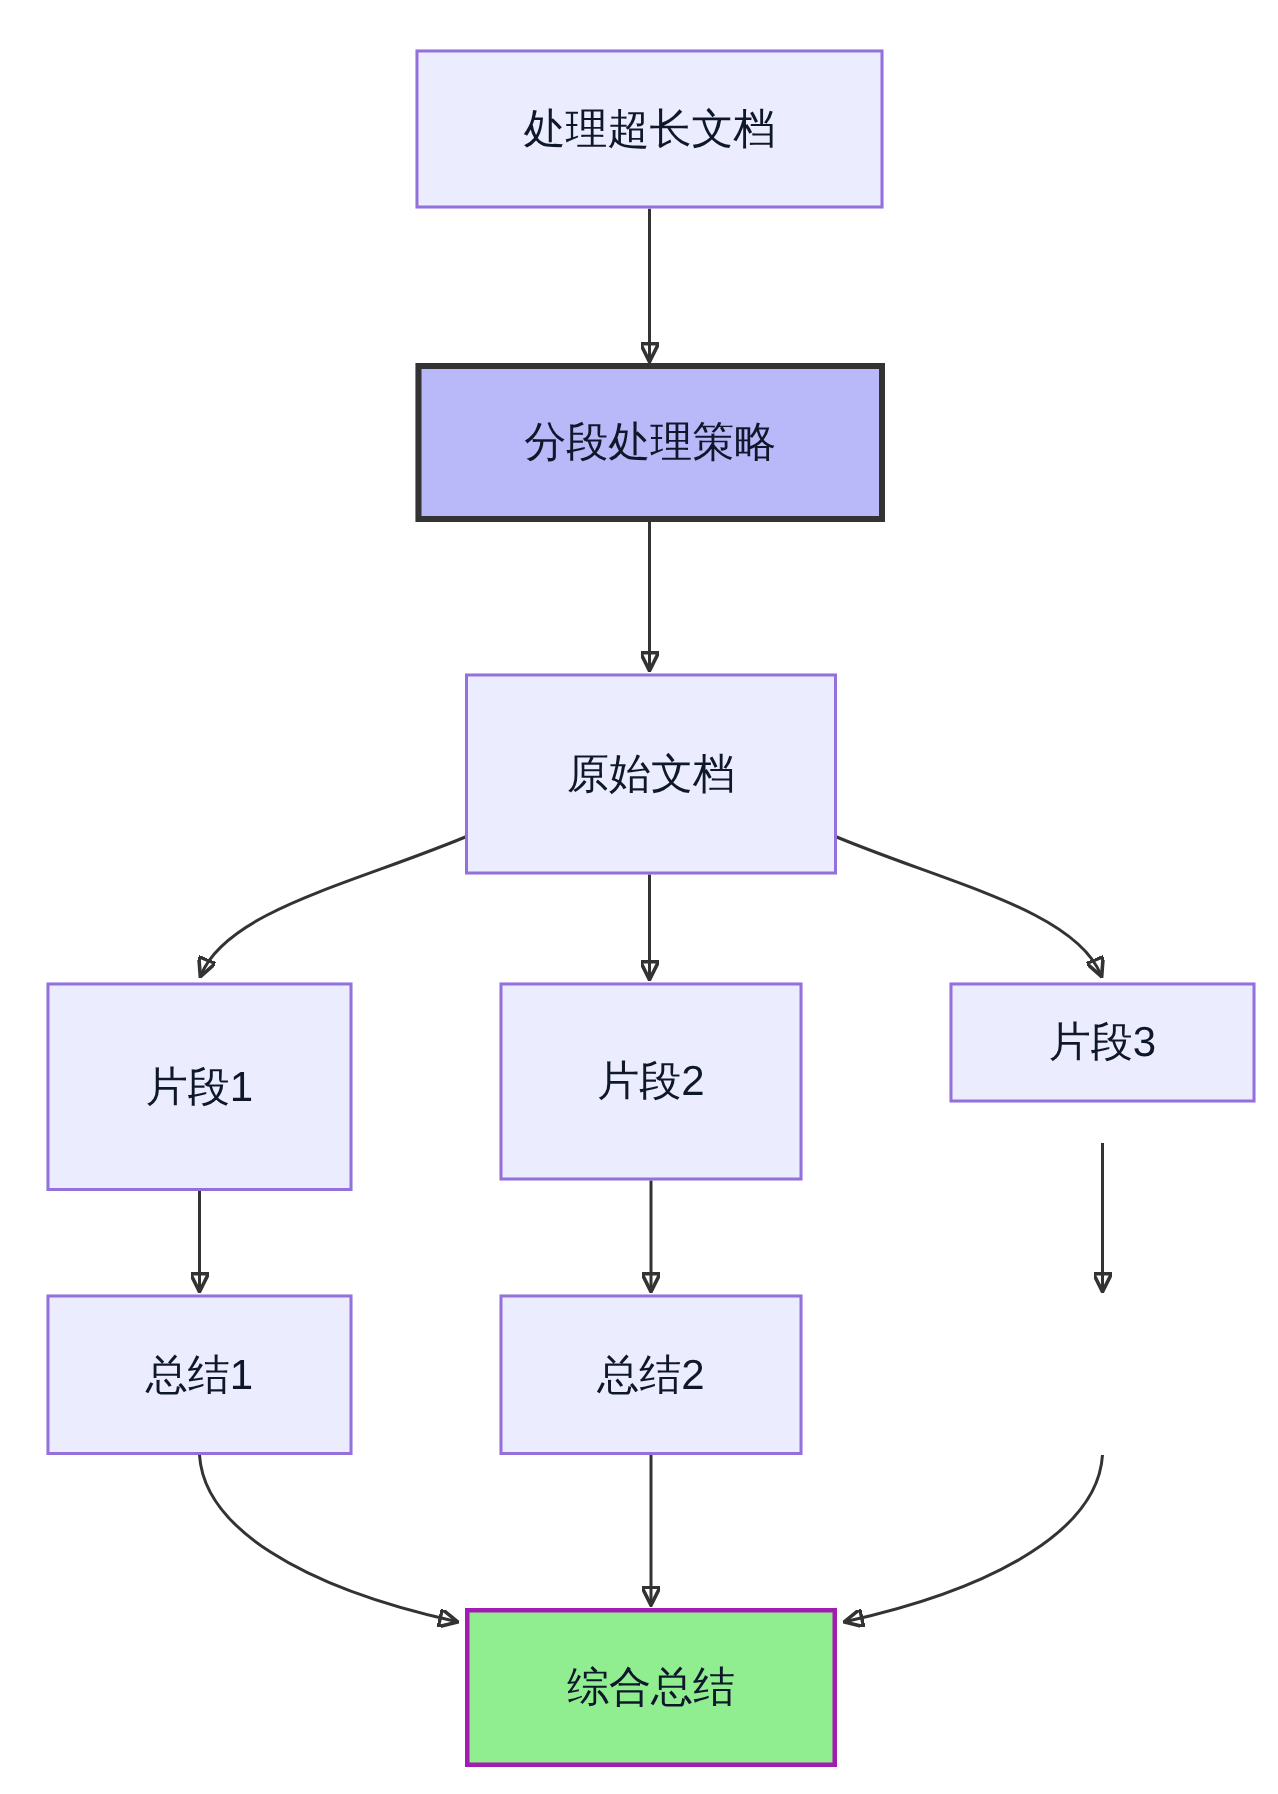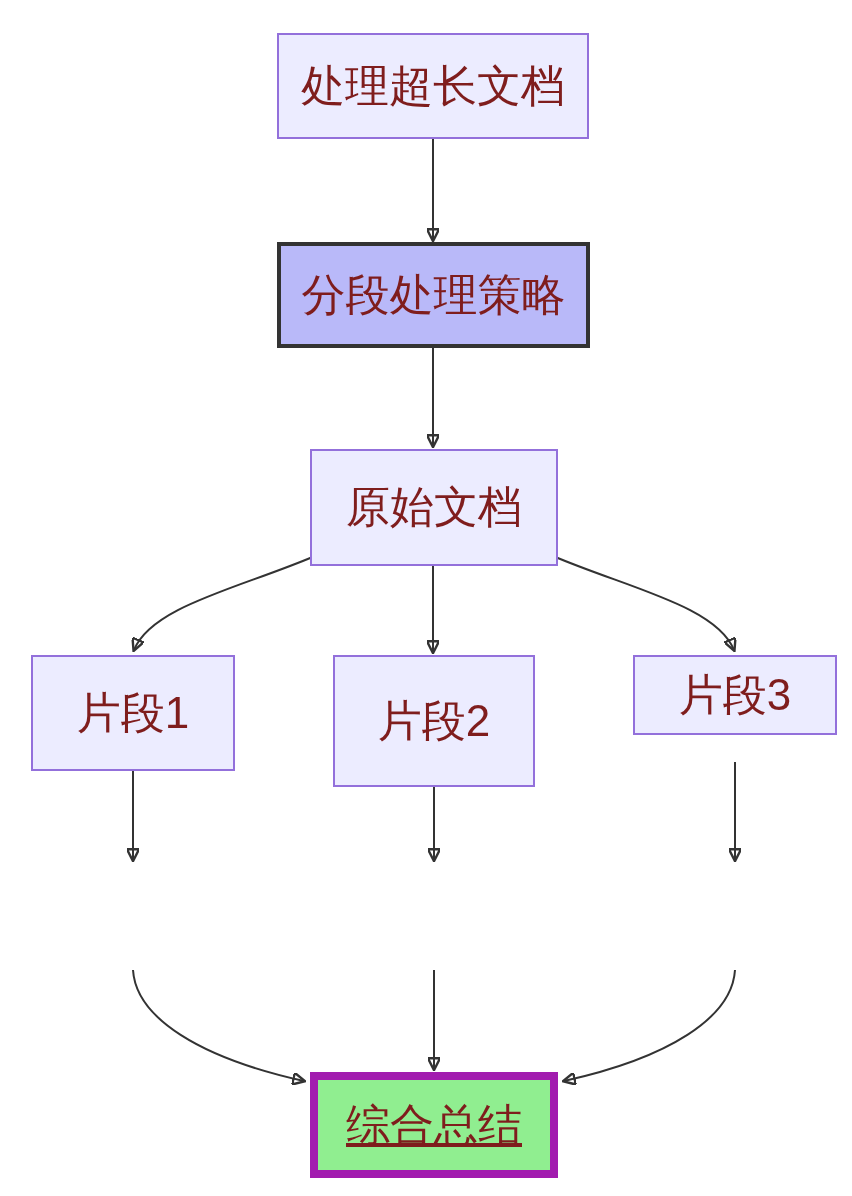--- a/index.html
+++ b/index.html
@@ -26,35 +26,34 @@
     stroke: #333333;
     stroke-width: 2px;
     fill: none;
   }
   .node {
     position: absolute;
     box-sizing: border-box;
     display: flex;
     align-items: center;
     justify-content: center;
-    font-size: 44px;
-    color: #7f1d1d;
+    font-size: 28px;
+    color: #0f172a;
     background: #ECECFF;
     border: 2px solid #9370DB;
     white-space: nowrap;
   }
   .node.emphasis {
     background: #B9B9F9;
     border: 4px solid #333333;
     text-align: center;
   }
   .node.success {
     background: #90EE90;
-    border: 8px solid #a21caf;
-    text-decoration: underline;
+    border: 3px solid #a21caf;
   }
 </style>
 </head>
 <body>
 
 <div class="canvas">
 
   <svg class="edges" width="852" height="1196" viewBox="0 0 852 1196" xmlns="http://www.w3.org/2000/svg">
     <defs>
       <marker id="arrowhead" viewBox="0 0 10 10" refX="9" refY="5" markerUnits="userSpaceOnUse" markerWidth="14" markerHeight="12" orient="auto">
@@ -71,26 +70,28 @@
     <path d="M735,762 L735,860" marker-end="url(#arrowhead)"></path>
     <path d="M133,970 C136,1018 200,1058 304,1081" marker-end="url(#arrowhead)"></path>
     <path d="M434,970 L434,1069" marker-end="url(#arrowhead)"></path>
     <path d="M735,970 C732,1018 668,1058 564,1081" marker-end="url(#arrowhead)"></path>
   </svg>
 
   <div class="node" style="left:277px; top:33px; width:312px; height:106px;">处理超长文档</div>
 
   <div class="node emphasis" style="left:277px; top:242px; width:313px; height:106px;">分段处理策略</div>
 
-  <div class="node" style="left:310px; top:449px; width:248px; height:117px;">原始文档</div>
+  <div class="node" style="left:310px; top:449px; width:248px; height:134px;">原始文档</div>
 
-  <div class="node" style="left:31px; top:655px; width:204px; height:116px;">片段1</div>
+  <div class="node" style="left:31px; top:655px; width:204px; height:139px;">片段1</div>
 
   <div class="node" style="left:333px; top:655px; width:202px; height:132px;">片段2</div>
 
   <div class="node" style="left:633px; top:655px; width:204px; height:80px;">片段3</div>
 
+  <div class="node" style="left:31px; top:863px; width:204px; height:107px;">总结1</div>
 
+  <div class="node" style="left:333px; top:863px; width:202px; height:107px;">总结2</div>
 
 
   <div class="node success" style="left:310px; top:1072px; width:248px; height:106px;">综合总结</div>
 
 </div>
 
 </body></html>

